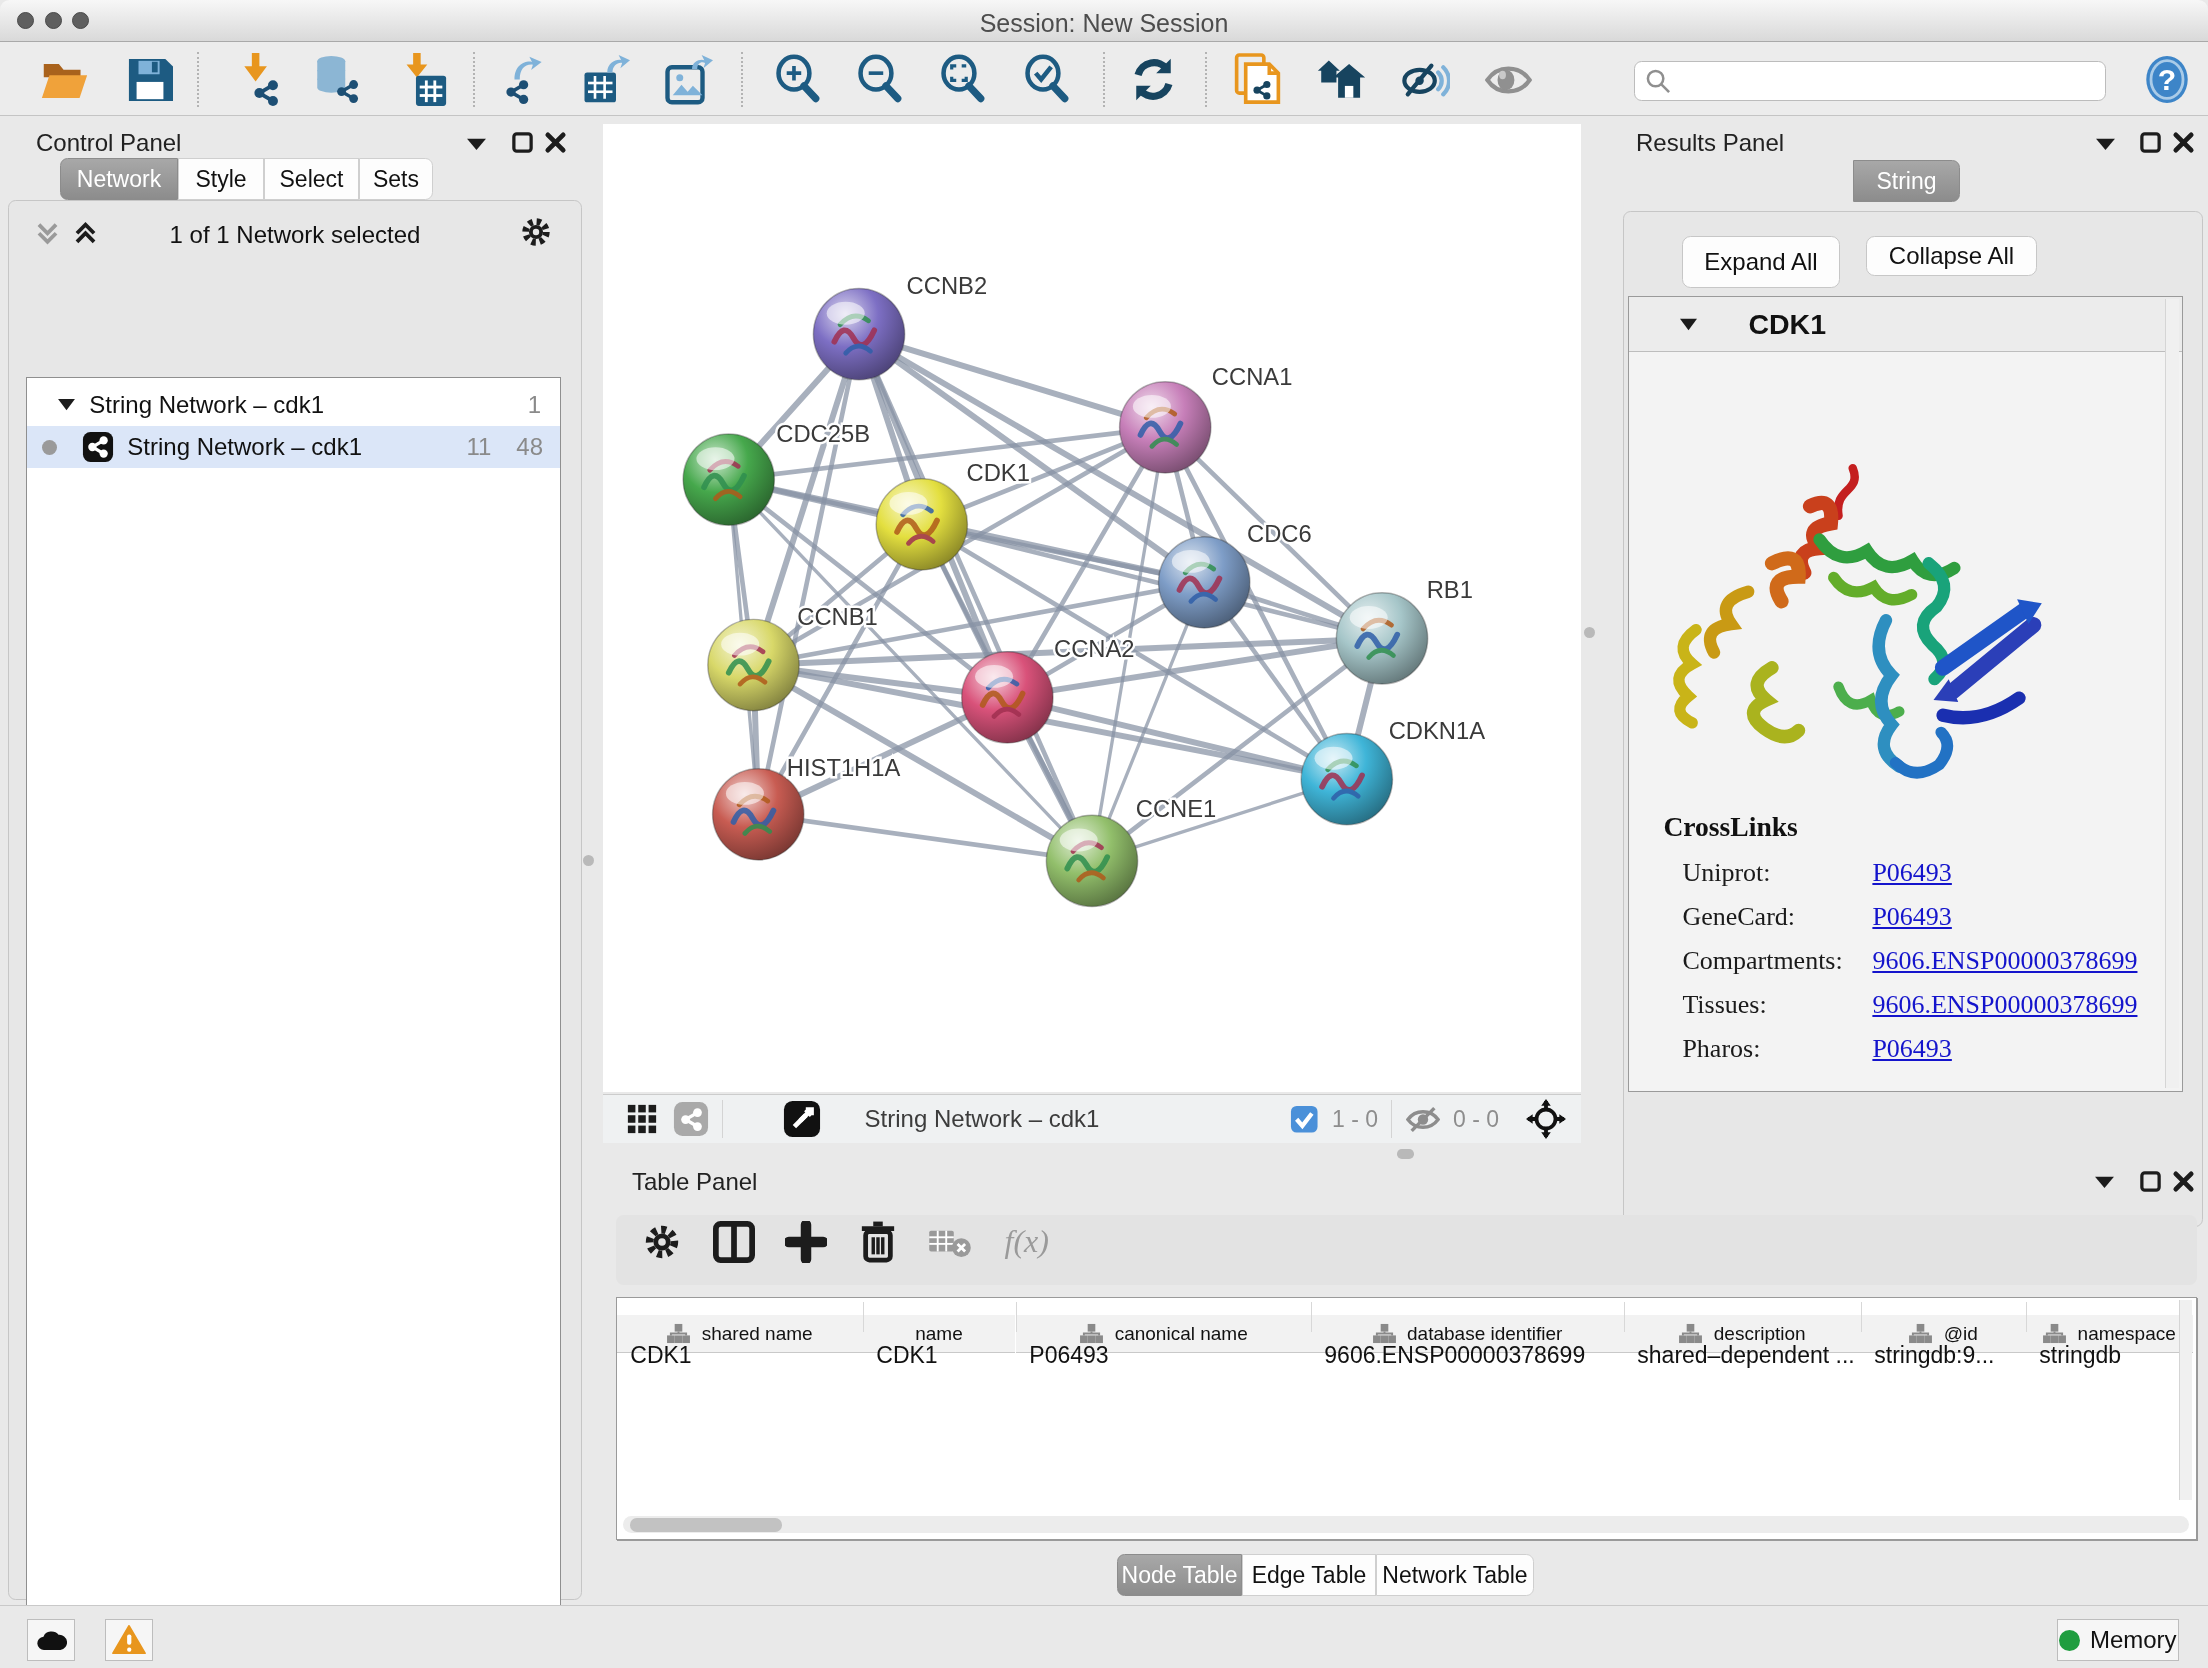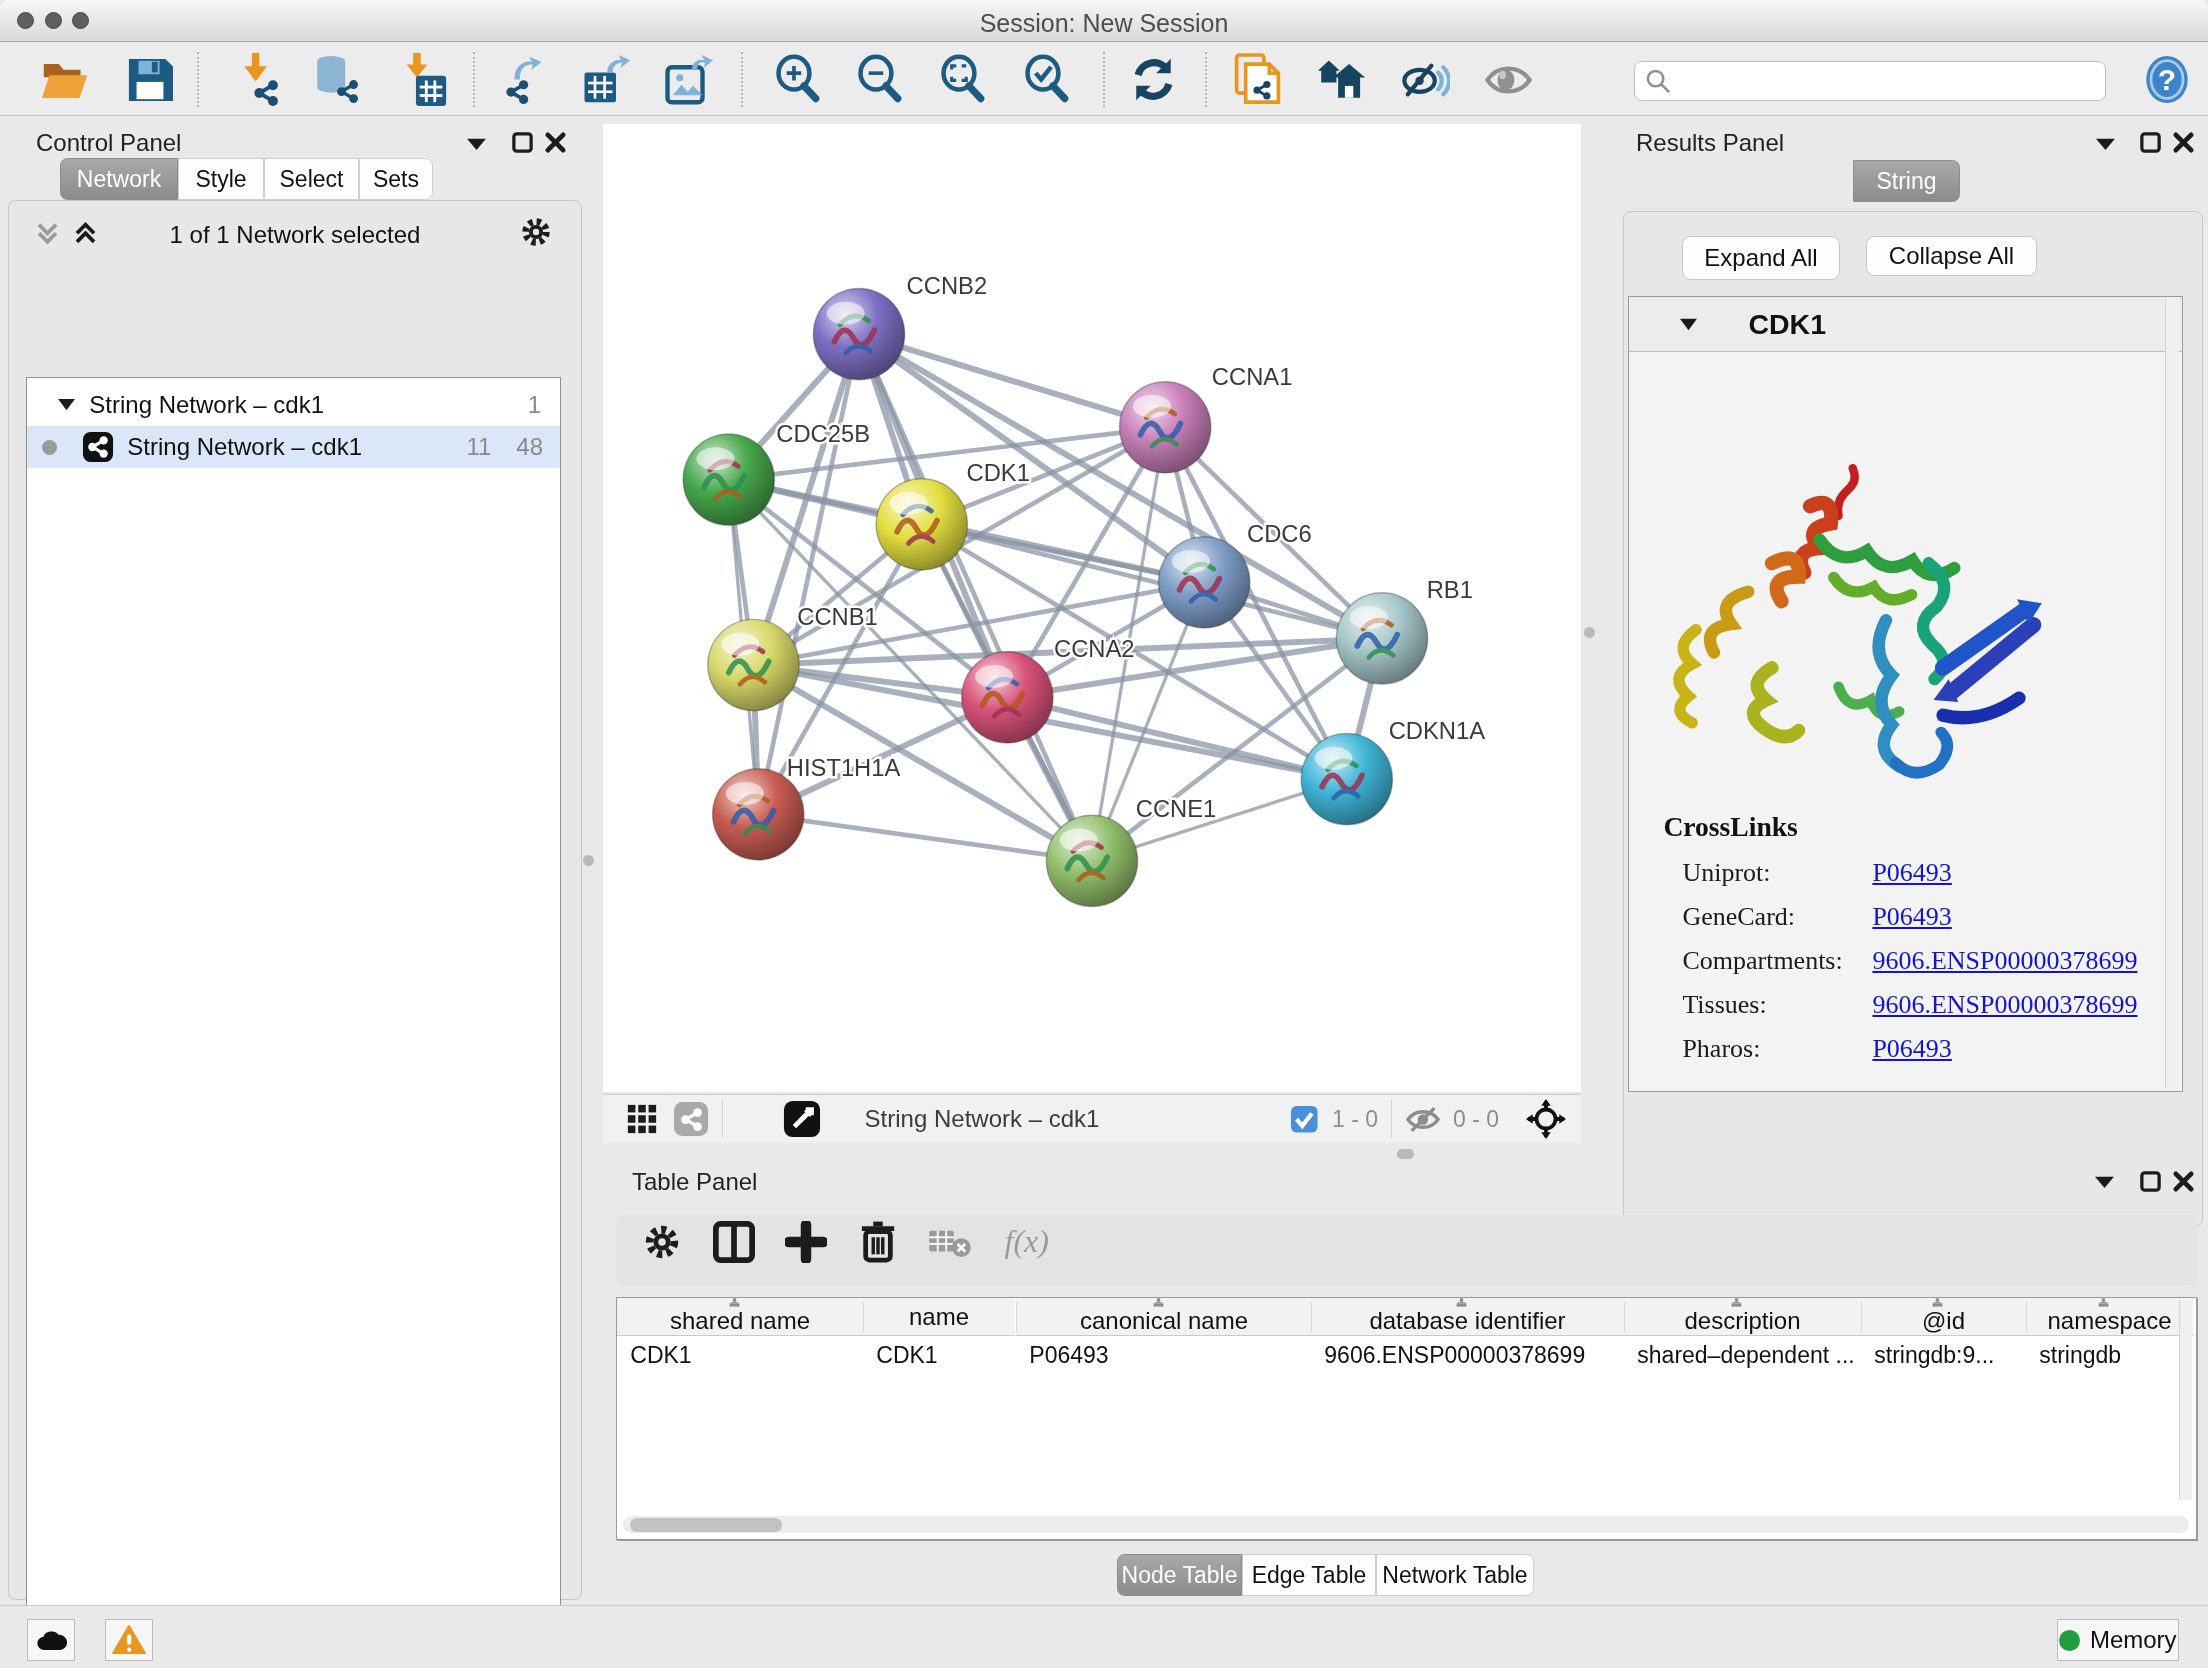--- a/index.html
+++ b/index.html
@@ -51,22 +51,22 @@
   .crossrow .lbl { width:190px; color:#1a1a1a; }
   .crossrow a { color:#1414cc; text-decoration:underline; }
   .btn { background:#fdfdfd; border:1.9px solid #c7c7c7; border-radius:8.6px; font-size:24px; color:#111;
          display:flex; align-items:center; justify-content:center; }
 
   
   .ttool { left:616px; top:1216px; width:1581px; height:70px; background:#e3e3e3; border-radius:7.6px;
            display:flex; }
   .ttbtn { width:53px; height:53px; margin-left:19px; display:flex; align-items:center; justify-content:center; }
   .tablebox { left:616px; top:1297px; width:1581px; height:243px; background:#fff; border:1.9px solid #9a9a9a; }
-  .thead { position:absolute; top:0; height:38px; background:#f2f2f2; border-bottom:1.9px solid #c9c9c9;
-           display:flex; align-items:center; justify-content:center; font-size:24px; color:#111;flex-direction:column; }
+  .thead { position:absolute; top:17px; height:38px; background:#f2f2f2; border-bottom:1.9px solid #c9c9c9;
+           display:flex; align-items:center; justify-content:center; font-size:19px; color:#111; }
   .thsep { position:absolute; top:3.8px; height:30px; width:0; border-left:1.9px solid #d8d8d8; }
   .tcell { position:absolute; top:38px; height:38px; display:flex; align-items:center; font-size:23px; color:#111;
            padding-left:13.3px; white-space:nowrap; overflow:hidden; }
   .hscroll { position:absolute; left:5.7px; bottom:5.7px; width:1566px; height:17px; background:#ececec; border-radius:8.6px; }
   .hthumb { position:absolute; left:7.6px; top:1.9px; width:152px; height:13.3px; background:#c2c2c2; border-radius:6.7px; }
   .vtrack { position:absolute; right:3.8px; top:1.9px; width:13.3px; height:236px; background:#f0f0f0; border-left:1px solid #d5d5d5; }
 
   
   .statusbar { left:0; top:1605px; width:2208px; height:63px; background:#e9e9e9; border-top:1px solid #c9c9c9; }
   .sbtn { top:13.3px; width:48px; height:42px; background:#f6f6f6; border:1.9px solid #bdbdbd;
@@ -659,21 +659,21 @@
   </div>
   <div class="abs" style="left:555px; top:15px">
     <svg width="23" height="23" viewBox="0 0 24 24">
         <path d="M4 4 L20 20 M20 4 L4 20" stroke="#1c1c1c" stroke-width="5" stroke-linecap="round"></path>
       </svg>
   </div>
 
   <div class="abs graybox" style="left:5.7px; top:95px; width:580px; height:1016px"></div>
   <div class="abs tab active first last" style="left:236px; top:44px; width:107px">String</div>
 
-  <div class="abs btn" style="left:65px; top:120px; width:158px; height:44px">Expand All</div>
+  <div class="abs btn" style="left:65px; top:120px; width:158px; height:52px">Expand All</div>
   <div class="abs btn" style="left:249px; top:120px; width:171px; height:40px">Collapse All</div>
 
   <div class="abs rcard" style="left:11.4px; top:180px">
     <div class="abs" style="left:0; top:0; width:100%; height:55px; background:#ececec; border-bottom:1.9px solid #bdbdbd; display:flex; align-items:center">
       <svg width="21" height="17" viewBox="0 0 22 18" style="margin-left:49px">
           <path d="M2 3 h18 l-9 12z" fill="#1c1c1c"></path>
         </svg>
       <span style="margin-left:49px; font-size:28.5px; font-weight:bold; color:#111">CDK1</span>
     </div>
 

